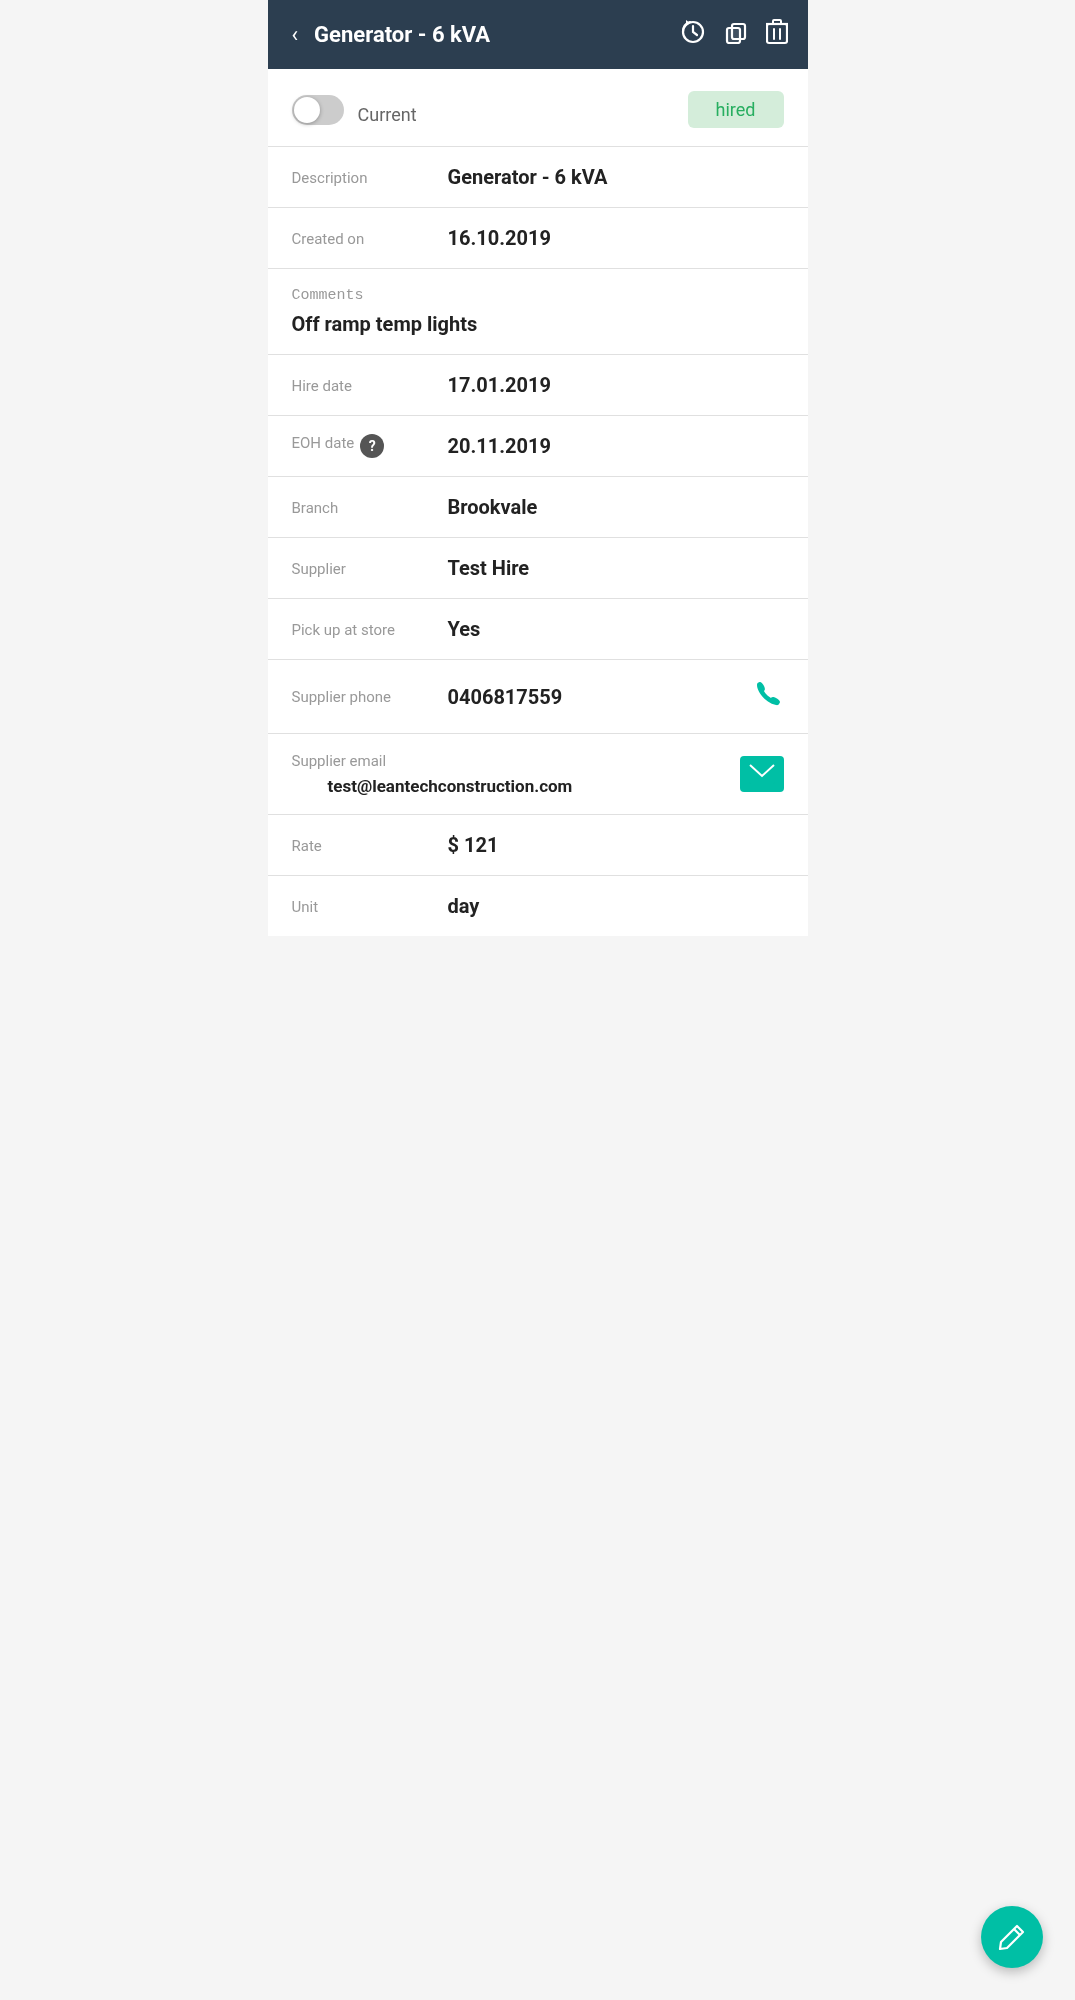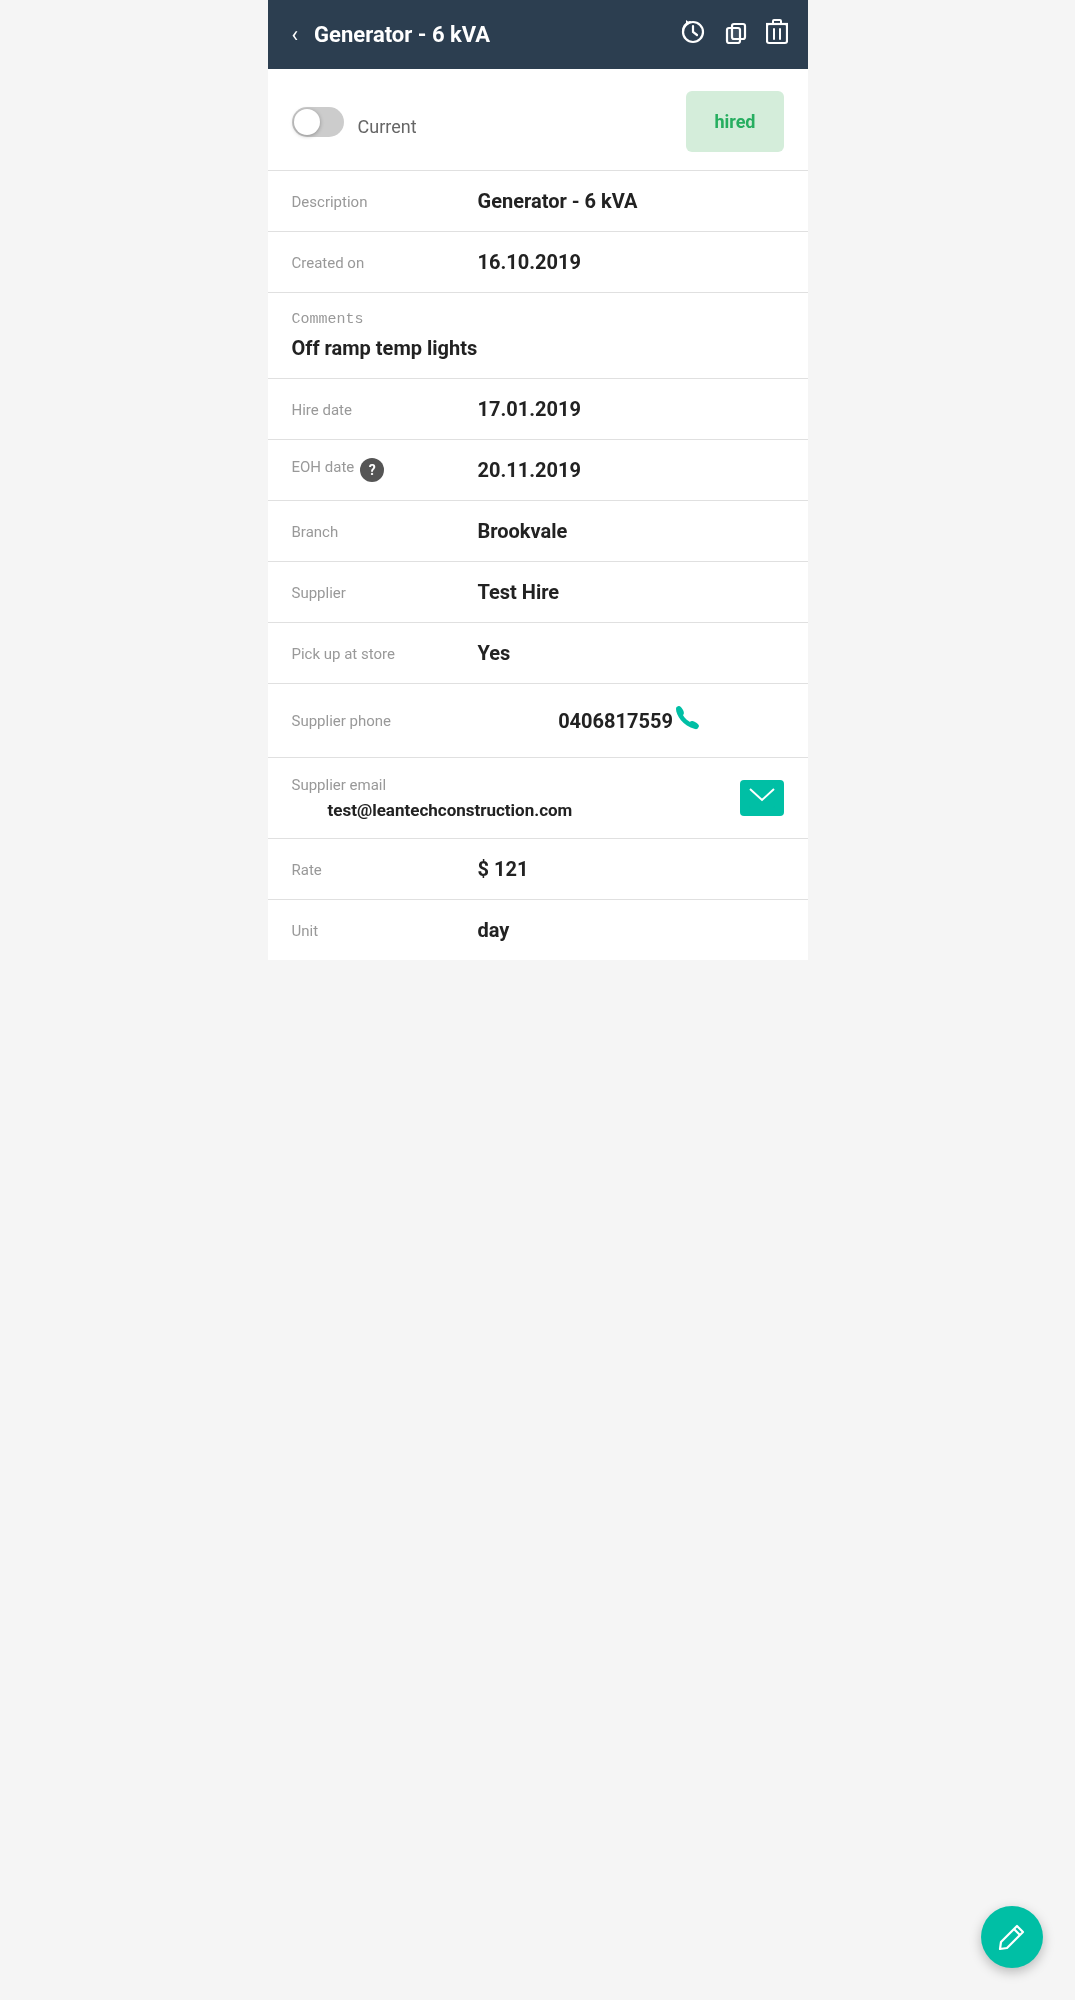--- a/index.html
+++ b/index.html
@@ -80,43 +80,43 @@
       box-shadow: 0 1px 4px rgba(0,0,0,0.3);
     }
     .toggle-label {
       font-size: 18px;
       color: #666;
     }
     .hired-badge {
       background: #d4edda;
       color: #27ae60;
       font-size: 18px;
-      font-weight: 700;
-      padding: 20px 28px;
+      font-weight: 400;
+      padding: 8px 28px;
       border-radius: 6px;
       text-align: center;
     }
 
     
     .field-row {
       padding: 18px 24px;
       border-top: 1px solid #e0e0e0;
     }
     .field-label {
       font-size: 15px;
       color: #999;
       margin-bottom: 4px;
     }
     .field-value {
       font-size: 20px;
       color: #222;
       font-weight: 700;
     }
     .field-left {
-      width: 186px;
+      width: 156px;
       flex-shrink: 0;
     }
     .field-right {
       flex: 1;
     }
     .field-row-horizontal {
       display: flex;
       align-items: center;
       padding: 18px 24px;
       border-top: 1px solid #e0e0e0;
@@ -299,21 +299,21 @@
     </div>
     <div class="field-right">
       <span class="field-value">Yes</span>
     </div>
   </div>
 
   <div class="field-row field-row-horizontal" style="align-items:center;">
     <div class="field-left">
       <span class="field-label">Supplier phone</span>
     </div>
-    <div class="field-right" style="display:flex;align-items:center;justify-content:center;">
+    <div class="field-right" style="display:flex;align-items:center;justify-content:space-between;">
       <span class="field-value">0406817559</span>
       <span class="phone-icon">
         <svg width="30" height="30" viewBox="0 0 30 30" fill="none" xmlns="http://www.w3.org/2000/svg">
           <path d="M6 4C6 4 8 4 10 8C12 12 10 13 10 13C10 13 12 17 17 20C17 20 18 18 22 20C26 22 26 24 26 24C26 24 25 28 22 27C10 24 3 13 3 7C3 4 6 4 6 4Z" fill="#00bfa5"></path>
         </svg>
       </span>
     </div>
   </div>
 
   <div class="field-row">

